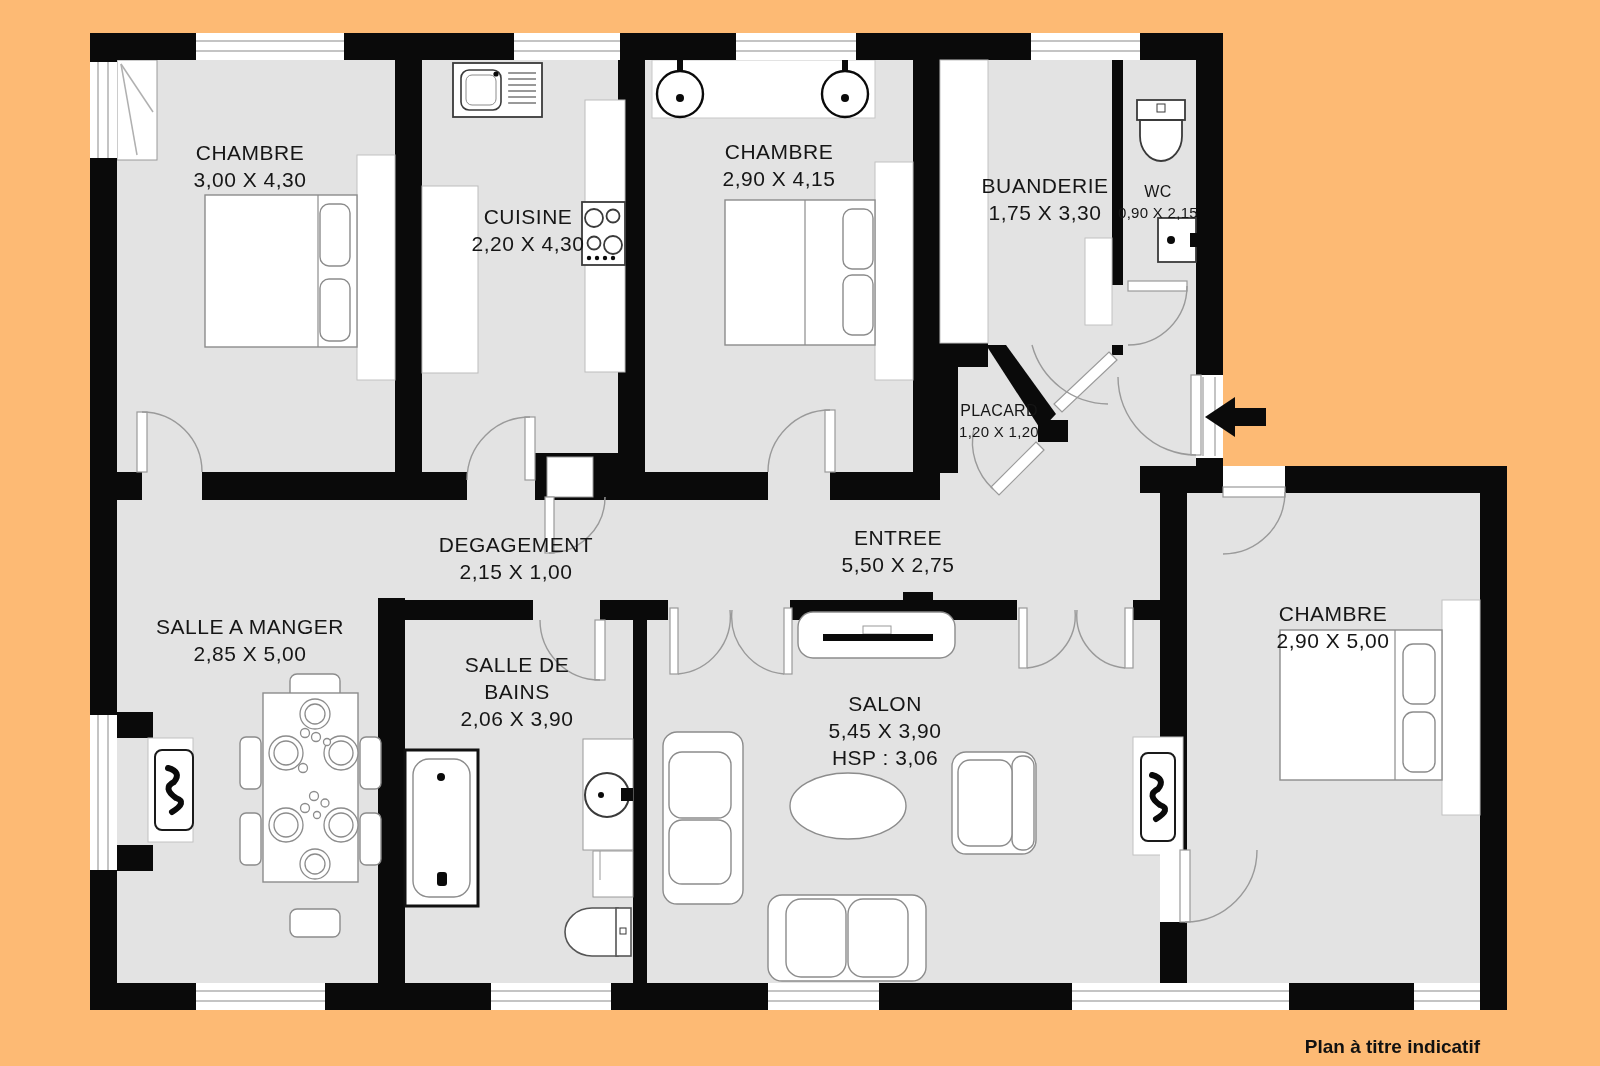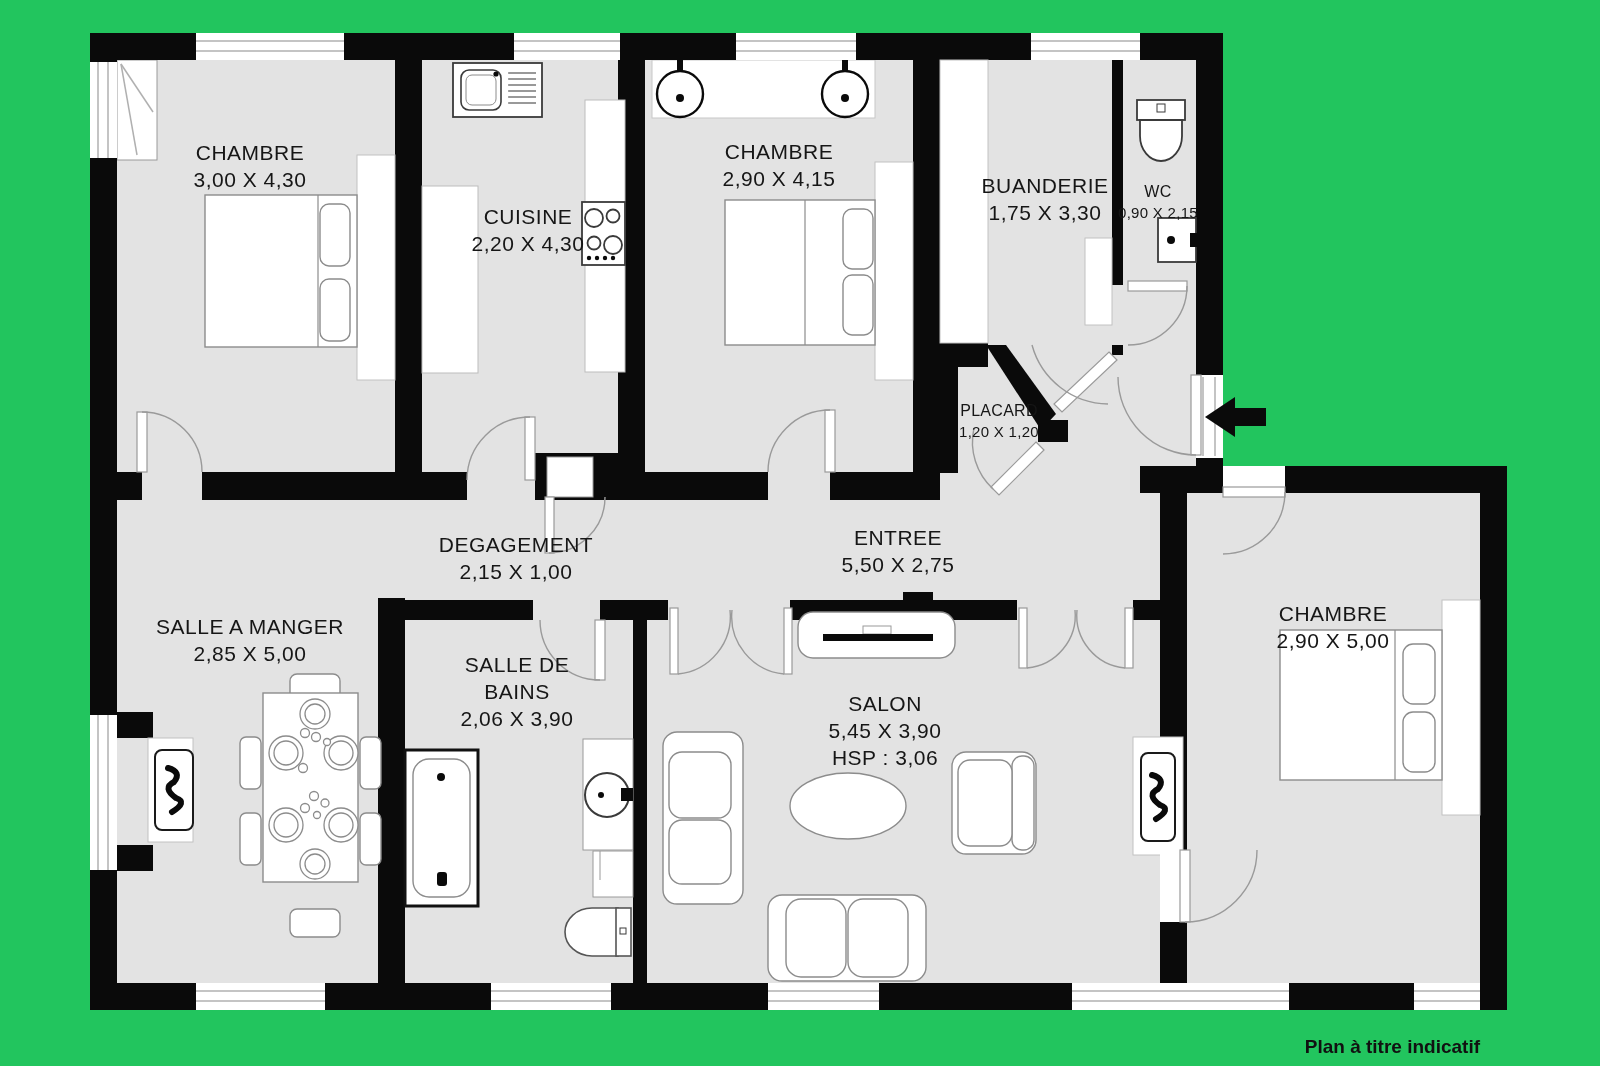--- a/index.html
+++ b/index.html
@@ -1,16 +1,16 @@
 <!DOCTYPE html>
 <html><head>
 <meta charset="utf-8">
 <style>
   html,body{margin:0;padding:0;background:#fff;}
-  .page{position:relative;width:1600px;height:1066px;background:#22c55e;overflow:hidden;
+  .page{position:relative;width:1600px;height:1066px;background:#fdba74;overflow:hidden;
         font-family:"Liberation Sans", sans-serif;}
   svg{display:block}
   .room-label{font-family:"Liberation Sans", sans-serif;font-size:21px;fill:#161616;
               letter-spacing:.5px;text-anchor:middle;}
   .room-label-sm{font-family:"Liberation Sans", sans-serif;font-size:16px;fill:#161616;
               letter-spacing:.3px;text-anchor:middle;}
   .room-dims-sm{font-family:"Liberation Sans", sans-serif;font-size:15px;fill:#161616;
               letter-spacing:.3px;text-anchor:middle;}
   .footer-note{font-family:"Liberation Sans", sans-serif;font-size:19px;font-weight:bold;
               fill:#111;text-anchor:end;}

